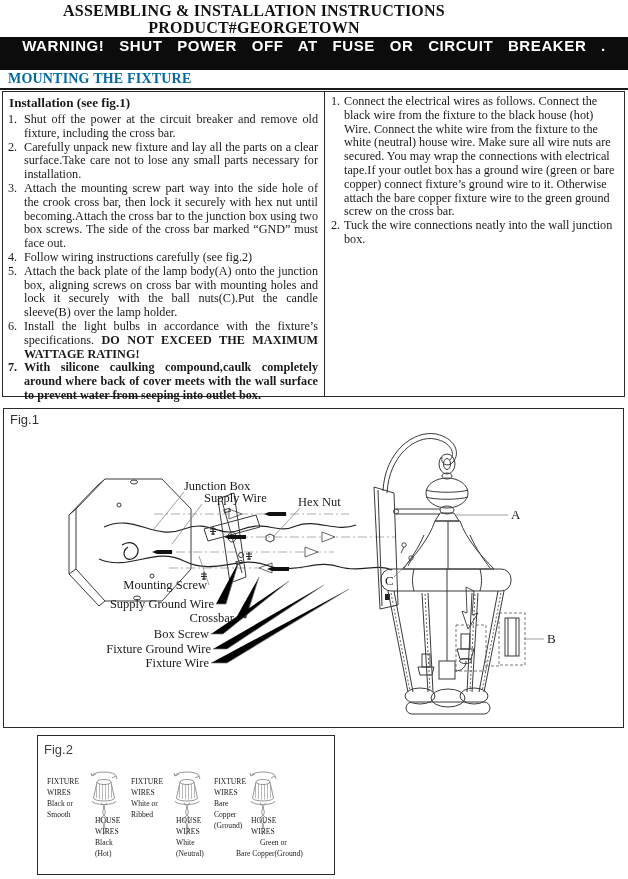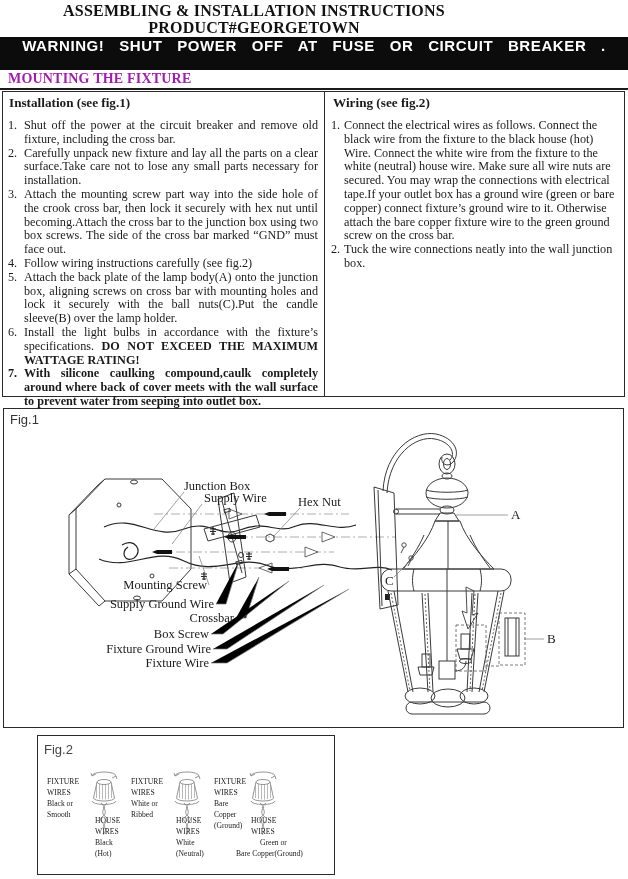--- a/index.html
+++ b/index.html
@@ -11,29 +11,29 @@
          font-weight:bold;font-size:16px;line-height:17px;letter-spacing:.2px;color:#111;}
   .title .t2{margin-top:8px;}
 
   
   .warnbar{position:absolute;left:0;top:37px;width:628px;height:33px;background:#0c0c0c;
            display:flex;justify-content:center;}
   .warnbar span{color:#fff;font-family:"Liberation Sans",sans-serif;font-weight:bold;
                 font-size:15px;letter-spacing:.6px;word-spacing:10px;}
 
   
-  .sec{position:absolute;left:8px;top:71px;font-weight:bold;font-size:14px;letter-spacing:.2px;color:#a21caf;}
+  .sec{position:absolute;left:8px;top:71px;font-weight:bold;font-size:14px;letter-spacing:.2px;color:#0369a1;}
   .rule{position:absolute;left:0;top:88px;width:628px;border-top:2px solid #1b1b1b;}
 
   
   .instr{position:absolute;left:2px;top:91px;width:621px;height:304px;border:1.5px solid #2a2a2a;
          display:flex;}
   .icol{width:322px;border-right:1.5px solid #2a2a2a;padding:3px 6px 0 4px;box-sizing:border-box;}
   .wcol{flex:1;padding:3px 5px 0 6px;box-sizing:border-box;}
-  .colhead{font-weight:bold;font-size:13.2px;margin:0 0 8px 2px;}
+  .colhead{font-weight:bold;font-size:13.2px;margin:0 0 2px 2px;}
   .step{position:relative;padding-left:17px;font-size:12.2px;line-height:13.8px;text-align:justify;}
   .wcol .step{padding-left:13px;text-align:left;}
   .step .num{position:absolute;left:1px;top:0;}
   .wcol .step .num{left:0;}
   .bb{font-weight:bold;}
   .bold-step{font-weight:bold;}
 
   
   .figbox{position:absolute;border:1.5px solid #2a2a2a;background:#fff;}
   #fig1{left:3px;top:408px;width:619px;height:318px;}
@@ -78,21 +78,20 @@
         <span class="num">5.</span><span>Attach the back plate of the lamp body(A) onto the junction box, aligning screws on cross bar with mounting holes and lock it securely with the ball nuts(C).Put the candle sleeve(B) over the lamp holder.</span>
       </div>
       <div class="step">
         <span class="num">6.</span><span>Install the light bulbs in accordance with the fixture’s specifications. </span><span class="bb">DO NOT EXCEED THE MAXIMUM WATTAGE RATING!</span>
       </div>
       <div class="step bold-step">
         <span class="num">7.</span><span>With silicone caulking compound,caulk completely around where back of cover meets with the wall surface to prevent water from seeping into outlet box.</span>
       </div>
     </div>
     <div class="wcol">
-      <div class="colhead">Wiring (see fig.2)</div>
       <div class="step">
         <span class="num">1.</span><span>Connect the electrical wires as follows. Connect the black wire from the fixture to the black house (hot) Wire. Connect the white wire from the fixture to the white (neutral) house wire. Make sure all wire nuts are secured. You may wrap the connections with electrical tape.If your outlet box has a ground wire (green or bare copper) connect fixture’s ground wire to it. Otherwise attach the bare copper fixture wire to the green ground screw on the cross bar.</span>
       </div>
       <div class="step">
         <span class="num">2.</span><span>Tuck the wire connections neatly into the wall junction box.</span>
       </div>
     </div>
   </div>
 
   <div id="fig1" class="figbox">

